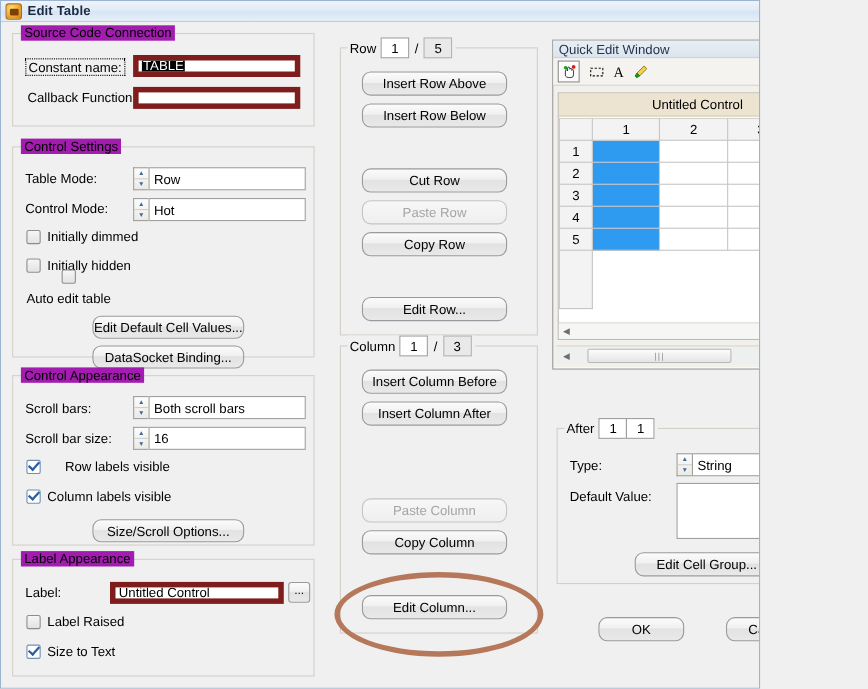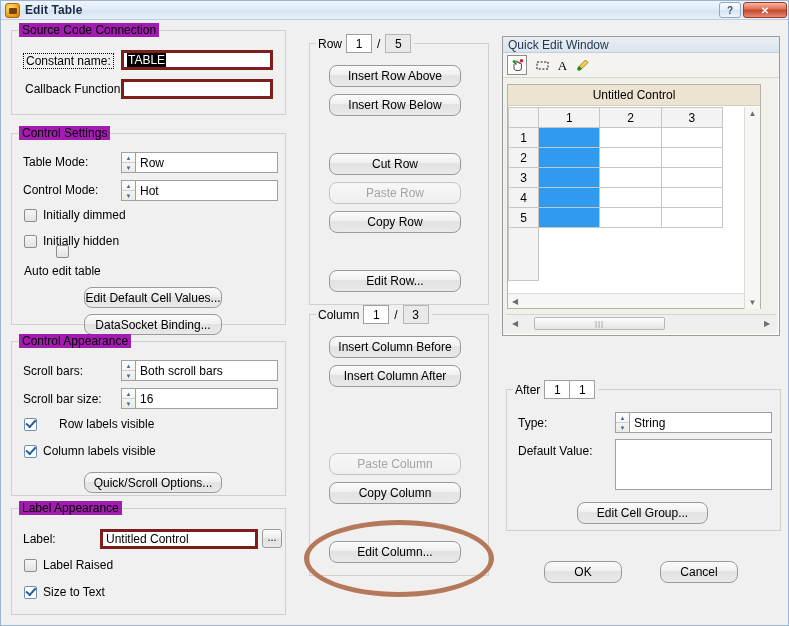--- a/index.html
+++ b/index.html
@@ -9,21 +9,21 @@
     font-family: "Liberation Sans", sans-serif;
     font-size: 12px;
     background: #f0f0f0;
     overflow: hidden;
     -webkit-font-smoothing: none;
   }
 
   
   #window {
     position: relative;
-    width: 789px; height: 626px;
+    width: 691px; height: 626px;
     background: #f0f0f0;
     border: 1px solid #9cb4d0;
     overflow: hidden;
     padding-left: 6px;
   }
   #titlebar {
     position: absolute; left:0; top:0; width:789px; height:19px;
     background: linear-gradient(to bottom, #eef4fb 0%, #e2ecf7 45%, #d6e4f3 55%, #e7f0fa 100%);
     border-bottom: 1px solid #b9cde3;
     display:flex; align-items:center;
@@ -66,21 +66,21 @@
   .group > .legend-inline {
     position:absolute; top:-10px; left:6px; background:#f0f0f0;
     padding:0 3px 0 2px; font-size:12px; color:#000;
     display:flex; align-items:center; gap:4px; height:19px;
   }
 
   .lbl { position:absolute; font-size:12px; color:#000; white-space:nowrap; }
 
   
   .tfield {
-    position:absolute; background:#fff; border:3px solid #7f1d1d;
+    position:absolute; background:#fff; border:5px solid #7f1d1d;
     font-size:12px; color:#000; padding:1px 3px; display:flex; align-items:center;
     overflow:hidden; white-space:nowrap;
   }
   .tfield .selhl { background:#000; color:#fff; padding:0 1px; }
 
   
   .focus-dot { border:1px dotted #000; padding:0 2px; }
 
   
   .spinbox { position:absolute; display:flex; height:21px; }
@@ -306,21 +306,21 @@
 
       <div class="cb checked" style="left:12px; top:75px;gap:22px;">
         <span class="box"></span>
         <span>Row labels visible</span>
       </div>
       <div class="cb checked" style="left:12px; top:102px;">
         <span class="box"></span>
         <span>Column labels visible</span>
       </div>
 
-      <div class="btn" style="left:72px; top:130px; width:138px; height:21px;">Quick/Scroll Options...</div>
+      <div class="btn" style="left:72px; top:130px; width:138px; height:21px;">Size/Scroll Options...</div>
     </div>
 
     <div class="group" style="left:10px; top:487px; width:275px; height:107px;">
       <div class="legend">Label Appearance</div>
 
       <div class="lbl" style="left:11px; top:23px;">Label:</div>
       <div class="tfield" style="left:88px; top:20px; width:158px; height:20px;">
         <span>Untitled Control</span>
       </div>
       <div class="dots-btn" style="left:250px; top:20px;">...</div>

